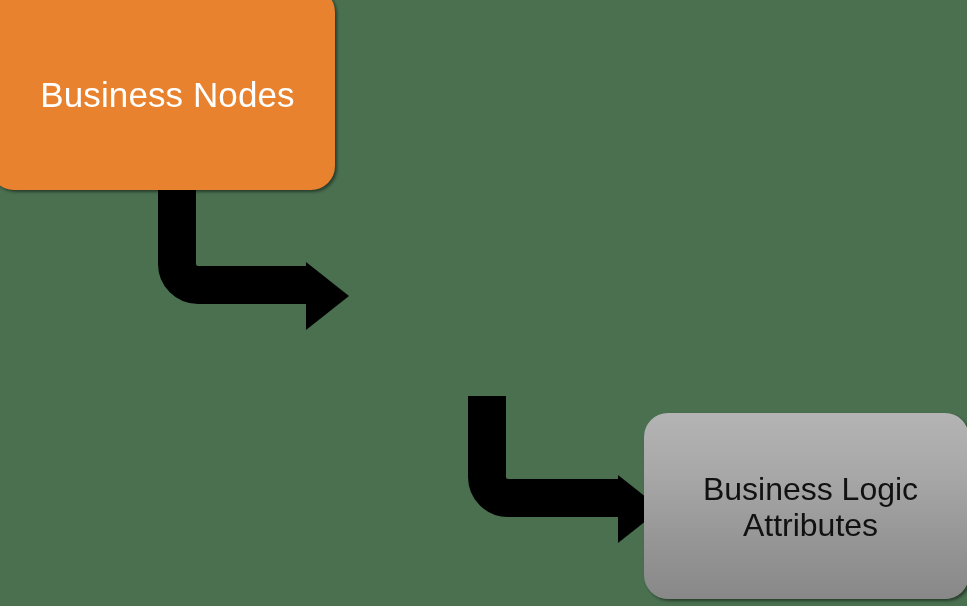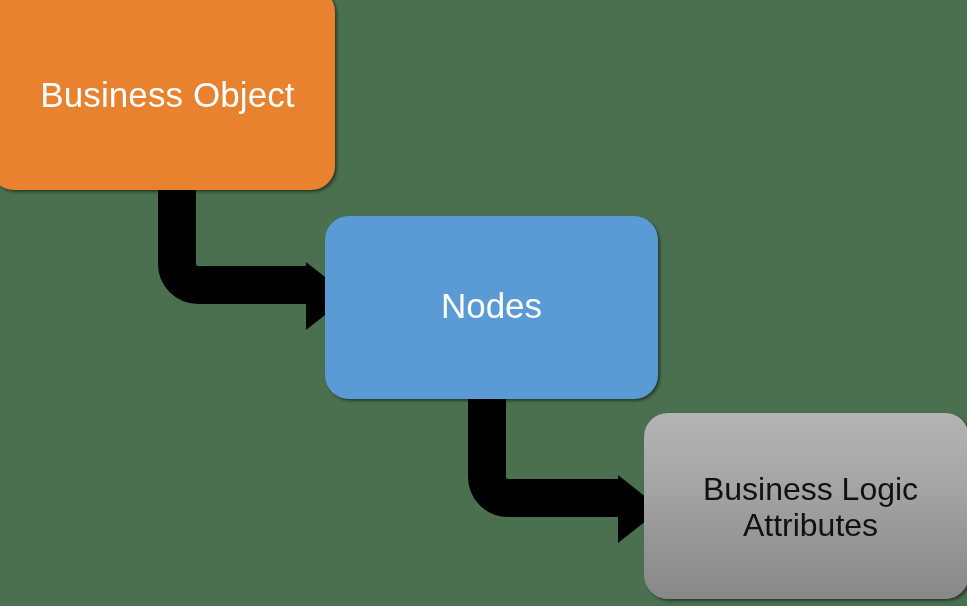--- a/index.html
+++ b/index.html
@@ -116,25 +116,22 @@
       <polygon points="306,262 306,330 349,296" fill="#000000"></polygon>
     </g>
 
     <g>
       <path d="M 487 396 L 487 477 A 21 21 0 0 0 508 498 L 622 498" fill="none" stroke="#000000" stroke-width="38" stroke-linecap="butt" stroke-linejoin="miter"></path>
       <polygon points="618,475 618,543 661,509" fill="#000000"></polygon>
     </g>
   </svg>
 
   <div class="node-box" id="box-business-object">
-    <span class="node-label">Business Object</span>
+    <span class="node-label">Business Nodes</span>
   </div>
 
-  <div class="node-box" id="box-nodes">
-    <span class="node-label">Nodes</span>
-  </div>
 
   <div class="node-box" id="box-business-logic-attributes">
     <span class="node-label">Business Logic
 Attributes</span>
   </div>
 
 </div>
 
 </body></html>

